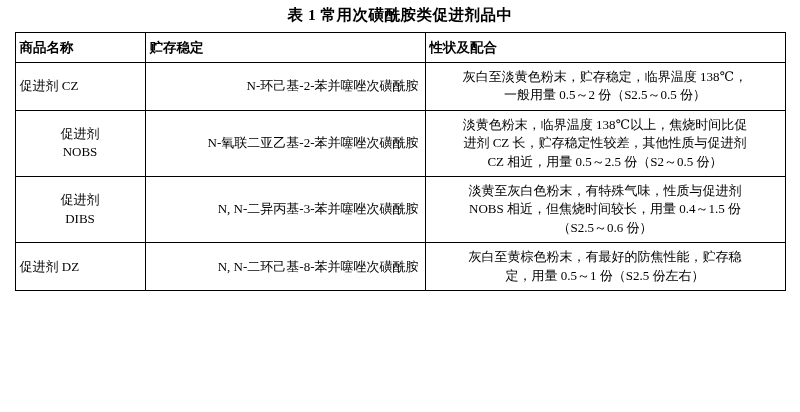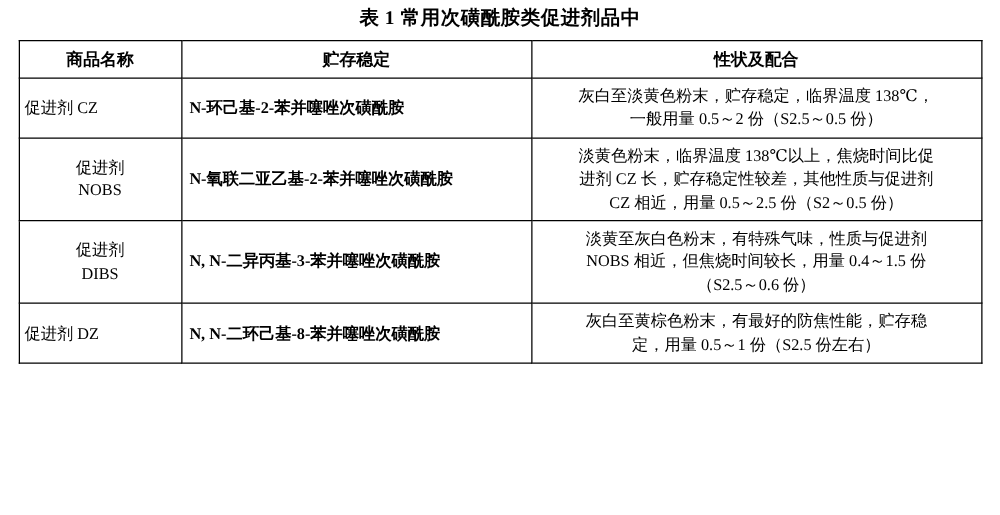--- a/index.html
+++ b/index.html
@@ -39,41 +39,40 @@
   table.doc-table th,
   table.doc-table td {
     border: 1px solid #000000;
     vertical-align: middle;
     padding: 5px 6px;
     line-height: 1.42;
   }
   table.doc-table th {
     font-weight: bold;
     font-size: 13.5px;
-    text-align: center;
+    text-align: left;
     padding: 5px 4px;
   }
   table.doc-table td {
     font-size: 13px;
   }
   .col-name {
     width: 130px;
   }
   .col-chem {
     width: 280px;
   }
   .col-prop {
     width: 360px;
   }
   td.c-name {
     text-align: center;
   }
   td.c-chem {
-    text-align: left;
-    font-weight: bold;
+    text-align: right;
   }
   td.c-prop {
     text-align: justify;
     text-align-last: center;
     margin-left: 14px;
   }
   td.c-name.left-pad {
     text-align: left;
     padding-left: 4px;
   }

